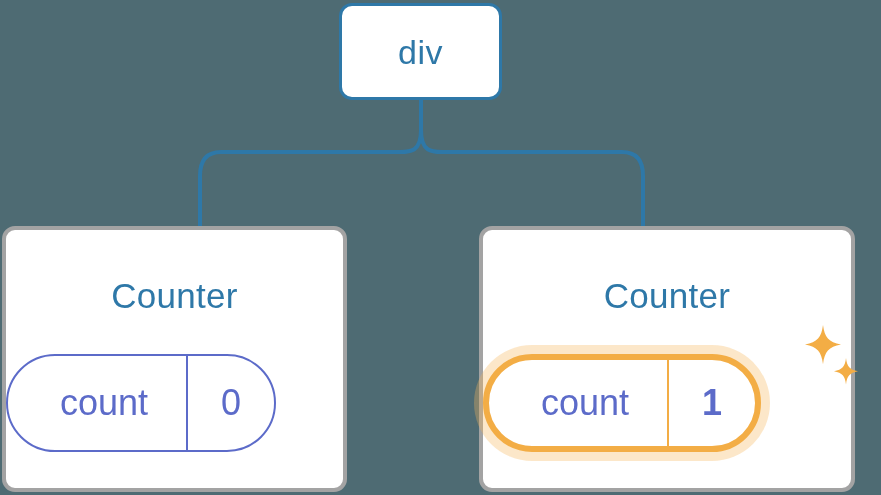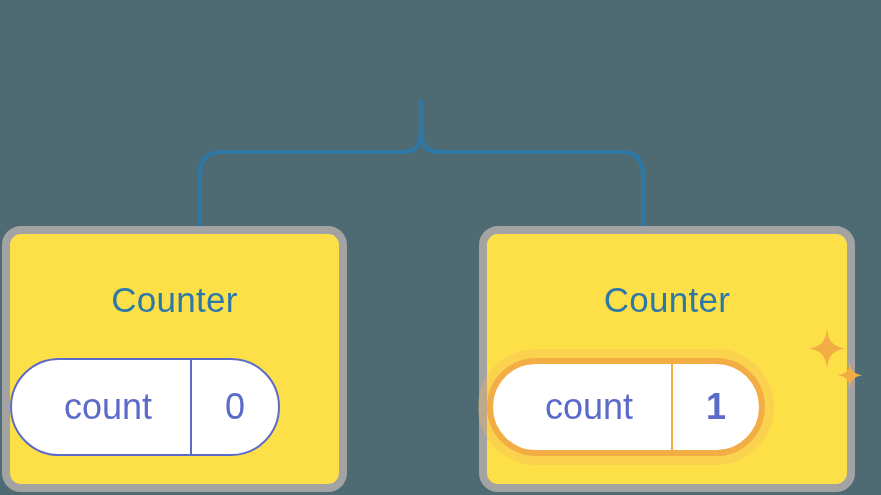--- a/index.html
+++ b/index.html
@@ -46,23 +46,23 @@
   .node-root-label {
     color: #2e78a8;
     font-size: 34px;
     letter-spacing: 0.5px;
     line-height: 1;
   }
 
   
   .card {
     position: absolute;
-    background: #fde047;
-    border: 8px solid #a3a3a3;
-    border-radius: 19px;
+    background: #ffffff;
+    border: 4px solid #a3a3a3;
+    border-radius: 13px;
     box-sizing: border-box;
   }
   #card-left {
     left: 2px;
     top: 226px;
     width: 345px;
     height: 266px;
   }
   #card-right {
     left: 479px;
@@ -158,20 +158,23 @@
 
   <svg id="connectors" viewBox="0 0 881 495" xmlns="http://www.w3.org/2000/svg">
 
     <path d="M421,100 L421,130" fill="none" stroke="#2e78a8" stroke-width="4" stroke-linecap="butt"></path>
 
     <path d="M421,130 C421,152 410,152 400,152 L221,152 C207,152 200,160 200,176 L200,226" fill="none" stroke="#2e78a8" stroke-width="4" stroke-linecap="butt"></path>
 
     <path d="M421,130 C421,152 432,152 442,152 L622,152 C636,152 643,160 643,176 L643,226" fill="none" stroke="#2e78a8" stroke-width="4" stroke-linecap="butt"></path>
   </svg>
 
+  <div class="node-root">
+    <span class="node-root-label">div</span>
+  </div>
 
   <div class="card" id="card-left">
     <div class="card-title">Counter</div>
     <div class="pill-wrap">
       <div class="pill pill-plain">
         <div class="pill-key">count</div>
         <div class="pill-divider"></div>
         <div class="pill-val">0</div>
       </div>
     </div>

